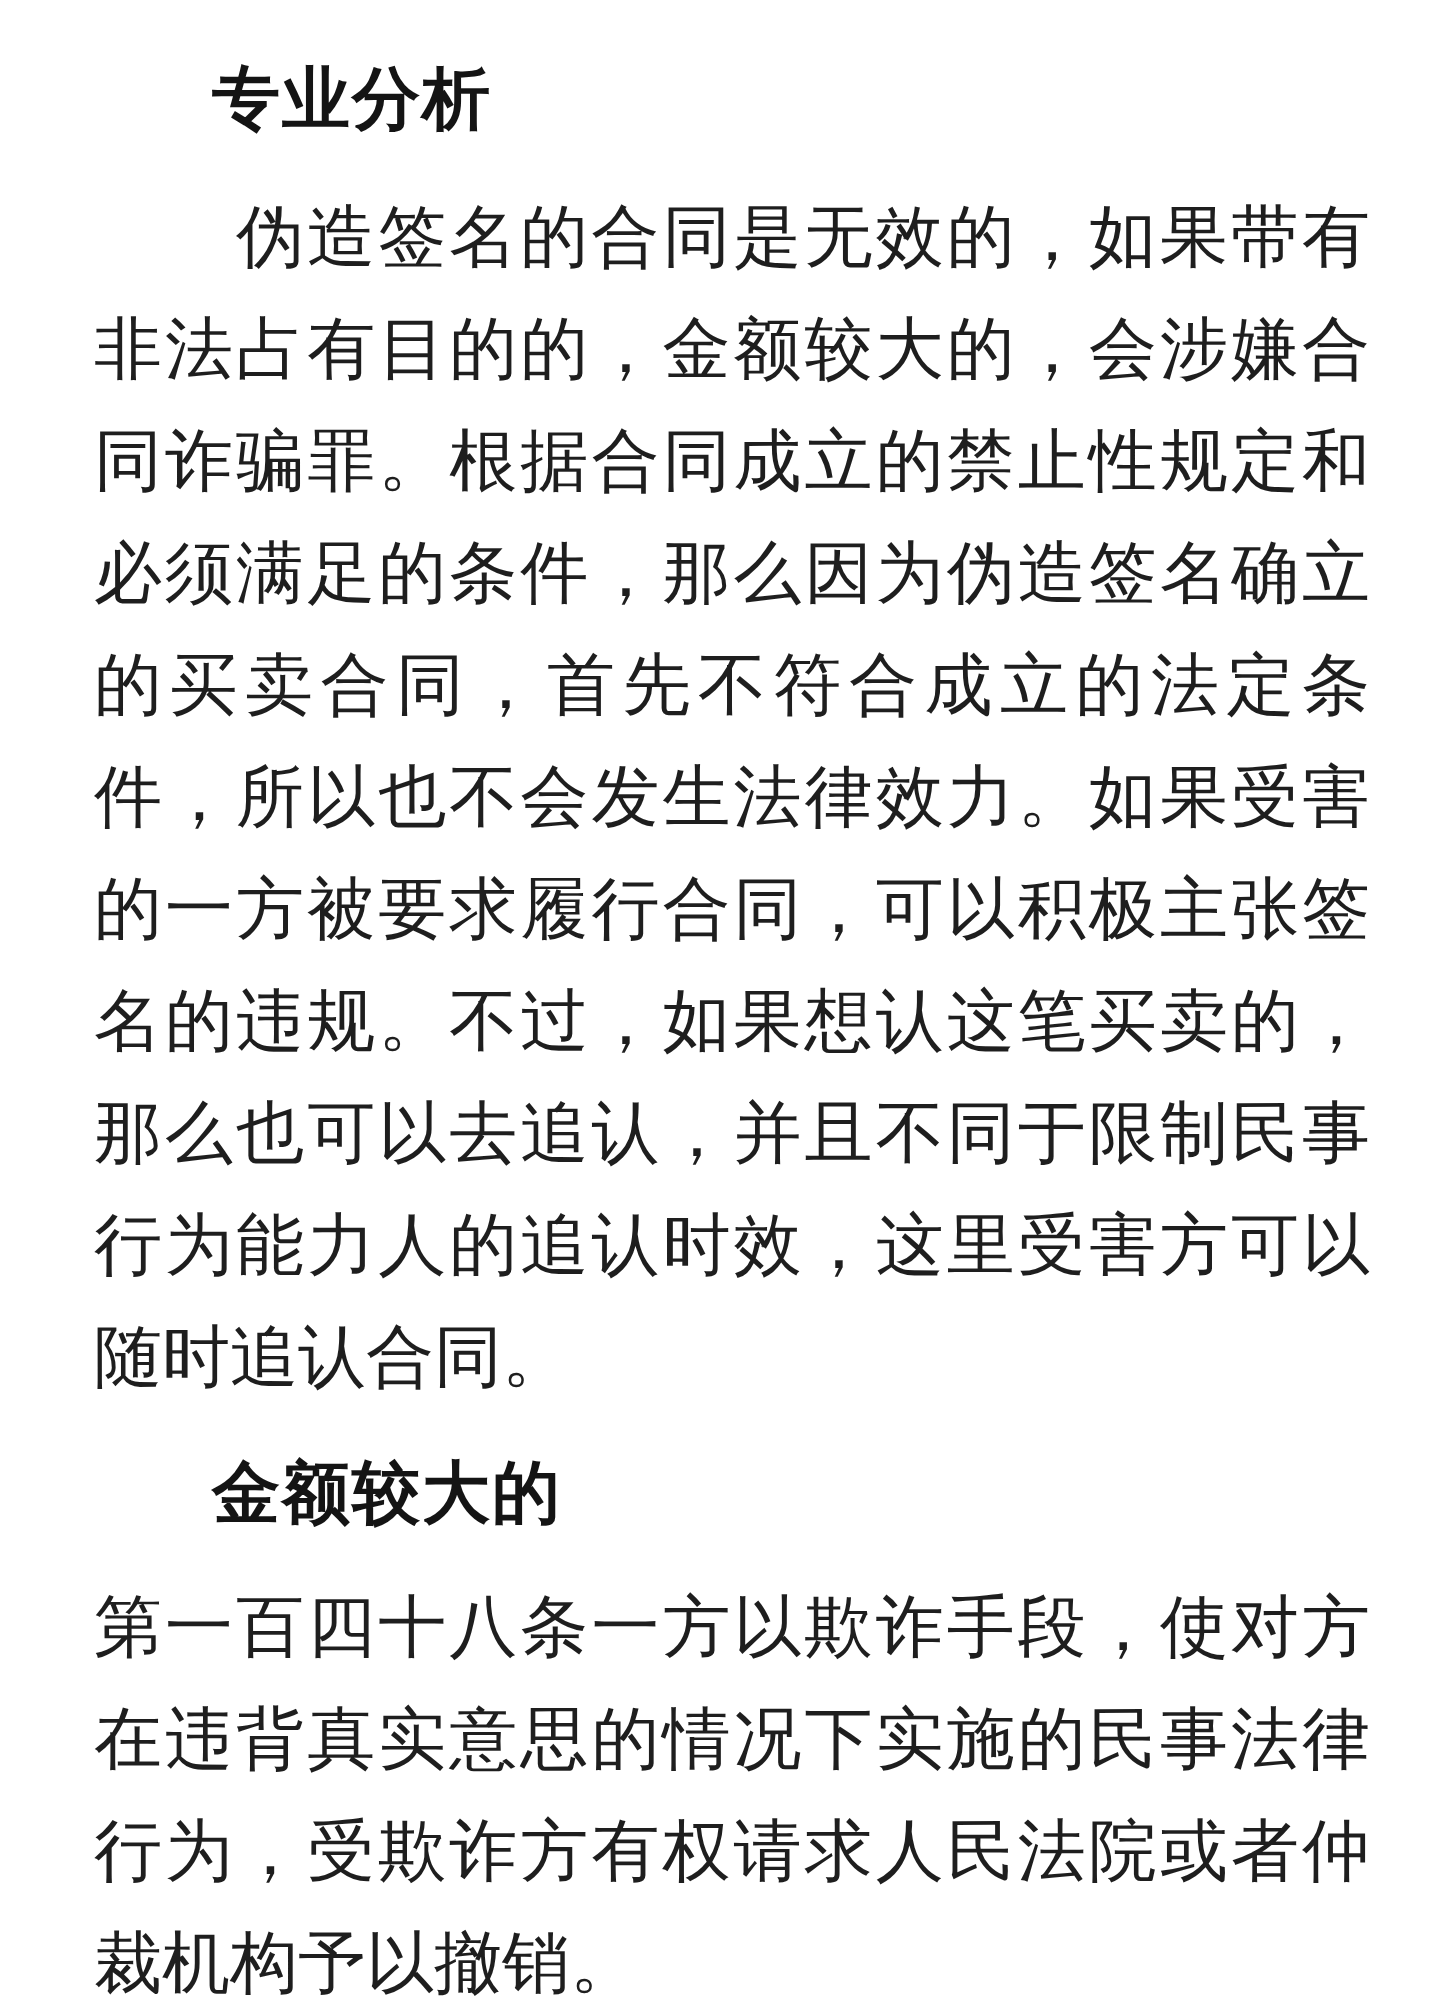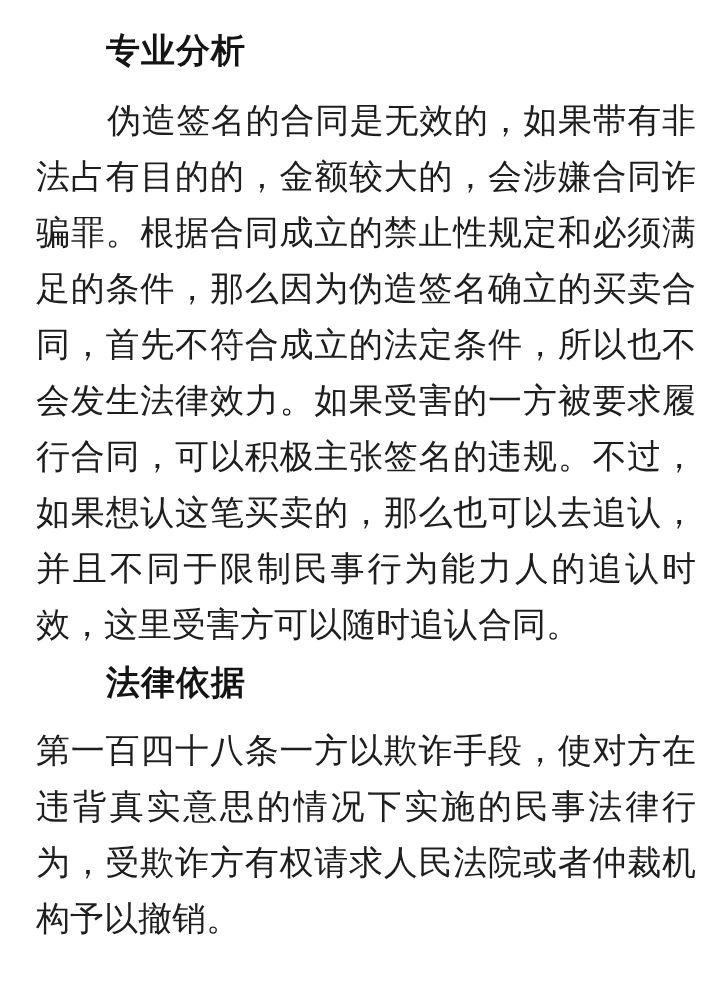--- a/index.html
+++ b/index.html
@@ -33,39 +33,40 @@
     letter-spacing: 1px;
   }
   .section-analysis .section-heading {
     margin-bottom: 14px;
   }
   .section-legal-basis .section-heading {
     margin-top: 2px;
     margin-bottom: 12px;
   }
   p {
-    margin: 0;
+    margin: 11px;
     text-align: justify;
     text-justify: inter-ideograph;
+    font-family: Liberation Serif, serif;
   }
   p.indent {
     text-indent: 71px;
   }
   p.no-indent {
     text-indent: 0;
   }
 </style>
 </head>
 <body>
 
 <main class="doc">
 
   <section class="section-analysis">
     <h2 class="section-heading">专业分析</h2>
     <p class="indent">伪造签名的合同是无效的，如果带有非法占有目的的，金额较大的，会涉嫌合同诈骗罪。根据合同成立的禁止性规定和必须满足的条件，那么因为伪造签名确立的买卖合同，首先不符合成立的法定条件，所以也不会发生法律效力。如果受害的一方被要求履行合同，可以积极主张签名的违规。不过，如果想认这笔买卖的，那么也可以去追认，并且不同于限制民事行为能力人的追认时效，这里受害方可以随时追认合同。</p>
   </section>
 
   <section class="section-legal-basis">
-    <h2 class="section-heading">法律依据</h2>
+    <h2 class="section-heading">金额较大的</h2>
     <p class="no-indent">第一百四十八条一方以欺诈手段，使对方在违背真实意思的情况下实施的民事法律行为，受欺诈方有权请求人民法院或者仲裁机构予以撤销。</p>
   </section>
 
 </main>
 
 </body></html>

